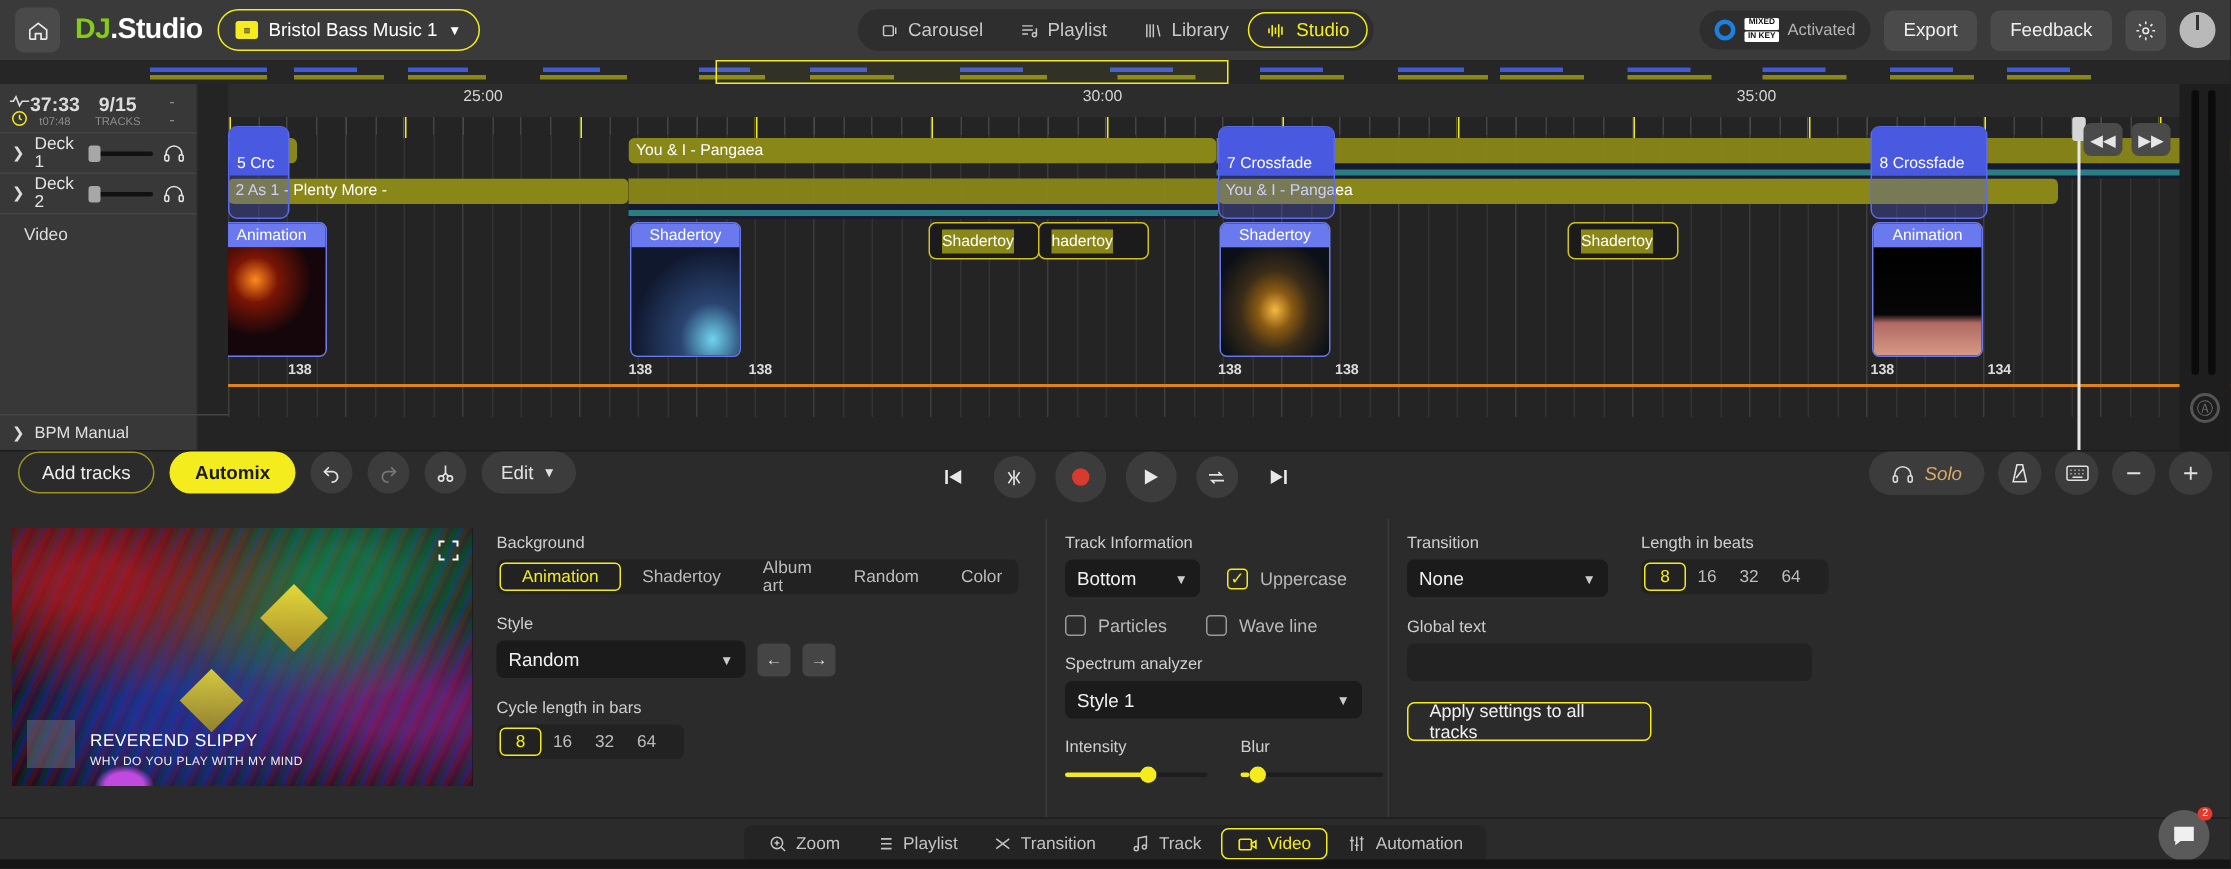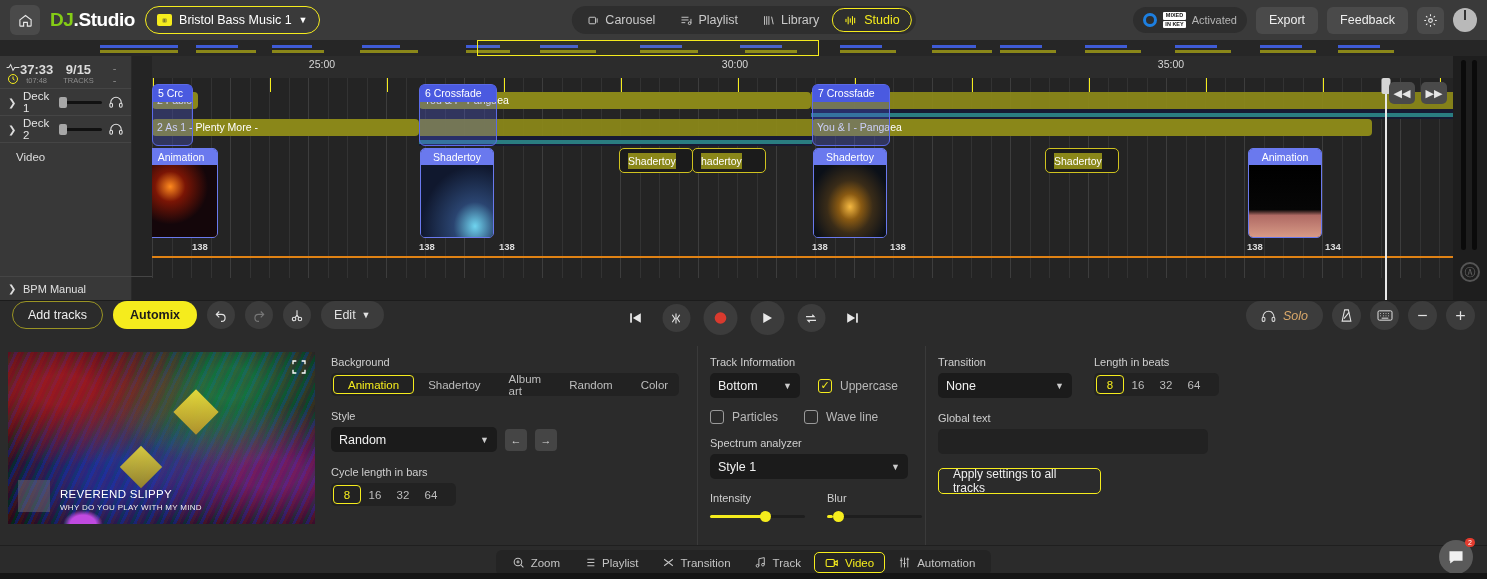--- a/index.html
+++ b/index.html
@@ -94,21 +94,21 @@
   .deck-lane{ position:absolute;left:0;right:0;height:27px;}
   .lane1{ top:52px; } .lane2{ top:79px; }
   .clip{
     position:absolute;border-radius:4px;overflow:hidden;font-size:10.5px;white-space:nowrap;cursor:pointer;
   }
   .clip-name{ height:17px;line-height:17px;padding:0 5px;color:#fff;font-size:10.5px;
     background:#8a8719;overflow:hidden;text-overflow:clip;}
   .xf{ position:absolute;border:1.6px solid #5b6ae8;background:rgba(78,94,230,.30);
        border-radius:6px;cursor:pointer;}
   .xf-hdr{ background:#4a5ae0;color:#fff;font-size:10.5px;height:17px;line-height:17px;
-       padding:0 5px;border-radius:3px 3px 0 0;overflow:hidden;}
+       padding:16px 5px;border-radius:3px 3px 0 0;overflow:hidden;}
   .audiowave{ position:absolute;left:0;right:0;height:10px;background:#171a33;}
   .wavedots{ position:absolute;height:4px;background:#2e8f8f;opacity:.85;}
 
   
   .videolane{ position:absolute;left:0;right:0;top:108px;height:124px;}
   .vclip{ position:absolute;top:0;width:74px;border-radius:5px;overflow:hidden;cursor:pointer;}
   .vclip .vhdr{ height:16px;line-height:16px;text-align:center;font-size:10.5px;color:#fff;}
   .vclip .vthumb{ height:72px; }
   .vclip.sel{ border:1.5px solid #cfc21f; }
   .vclip.unsel{ border:1.5px solid #6a79ee; }
@@ -567,25 +567,25 @@
       </div>
       <div class="clip" style="left:660px;width:560px;top:0;">
         <div class="clip-name">You &amp; I - Pangaea</div>
 
       </div>
     </div>
 
     <div class="xf" style="left:0px;width:41px;top:44px;height:62px;">
       <div class="xf-hdr">5 Crc</div>
     </div>
-    <div class="xf" style="left:267px;width:78px;top:44px;height:62px;">
-      <div class="xf-hdr">6 Crossfade</div>
-    </div>
     <div class="xf" style="left:660px;width:78px;top:44px;height:62px;">
       <div class="xf-hdr">7 Crossfade</div>
+    </div>
+    <div class="xf" style="left:1095px;width:78px;top:44px;height:62px;">
+      <div class="xf-hdr">8 Crossfade</div>
     </div>
 
     <div class="videolane">
       <div class="vclip unsel" style="left:-8px;">
         <div class="vhdr" style="background:#6a79ee;">Animation</div>
         <div class="vthumb" style="background:radial-gradient(circle at 35% 30%, #ff8a1e 0%, #7a1505 22%, #14060a 55%), linear-gradient(160deg,#1a0a12,#d98a70 88%);"></div>
       </div>
       <div class="vclip unsel" style="left:268px;">
         <div class="vhdr" style="background:#6a79ee;">Shadertoy</div>
         <div class="vthumb" style="background:radial-gradient(ellipse at 75% 85%, #6fd4ef 0%, #2a4470 28%, #10182e 70%), linear-gradient(145deg,#1b2440,#465b86);"></div>

